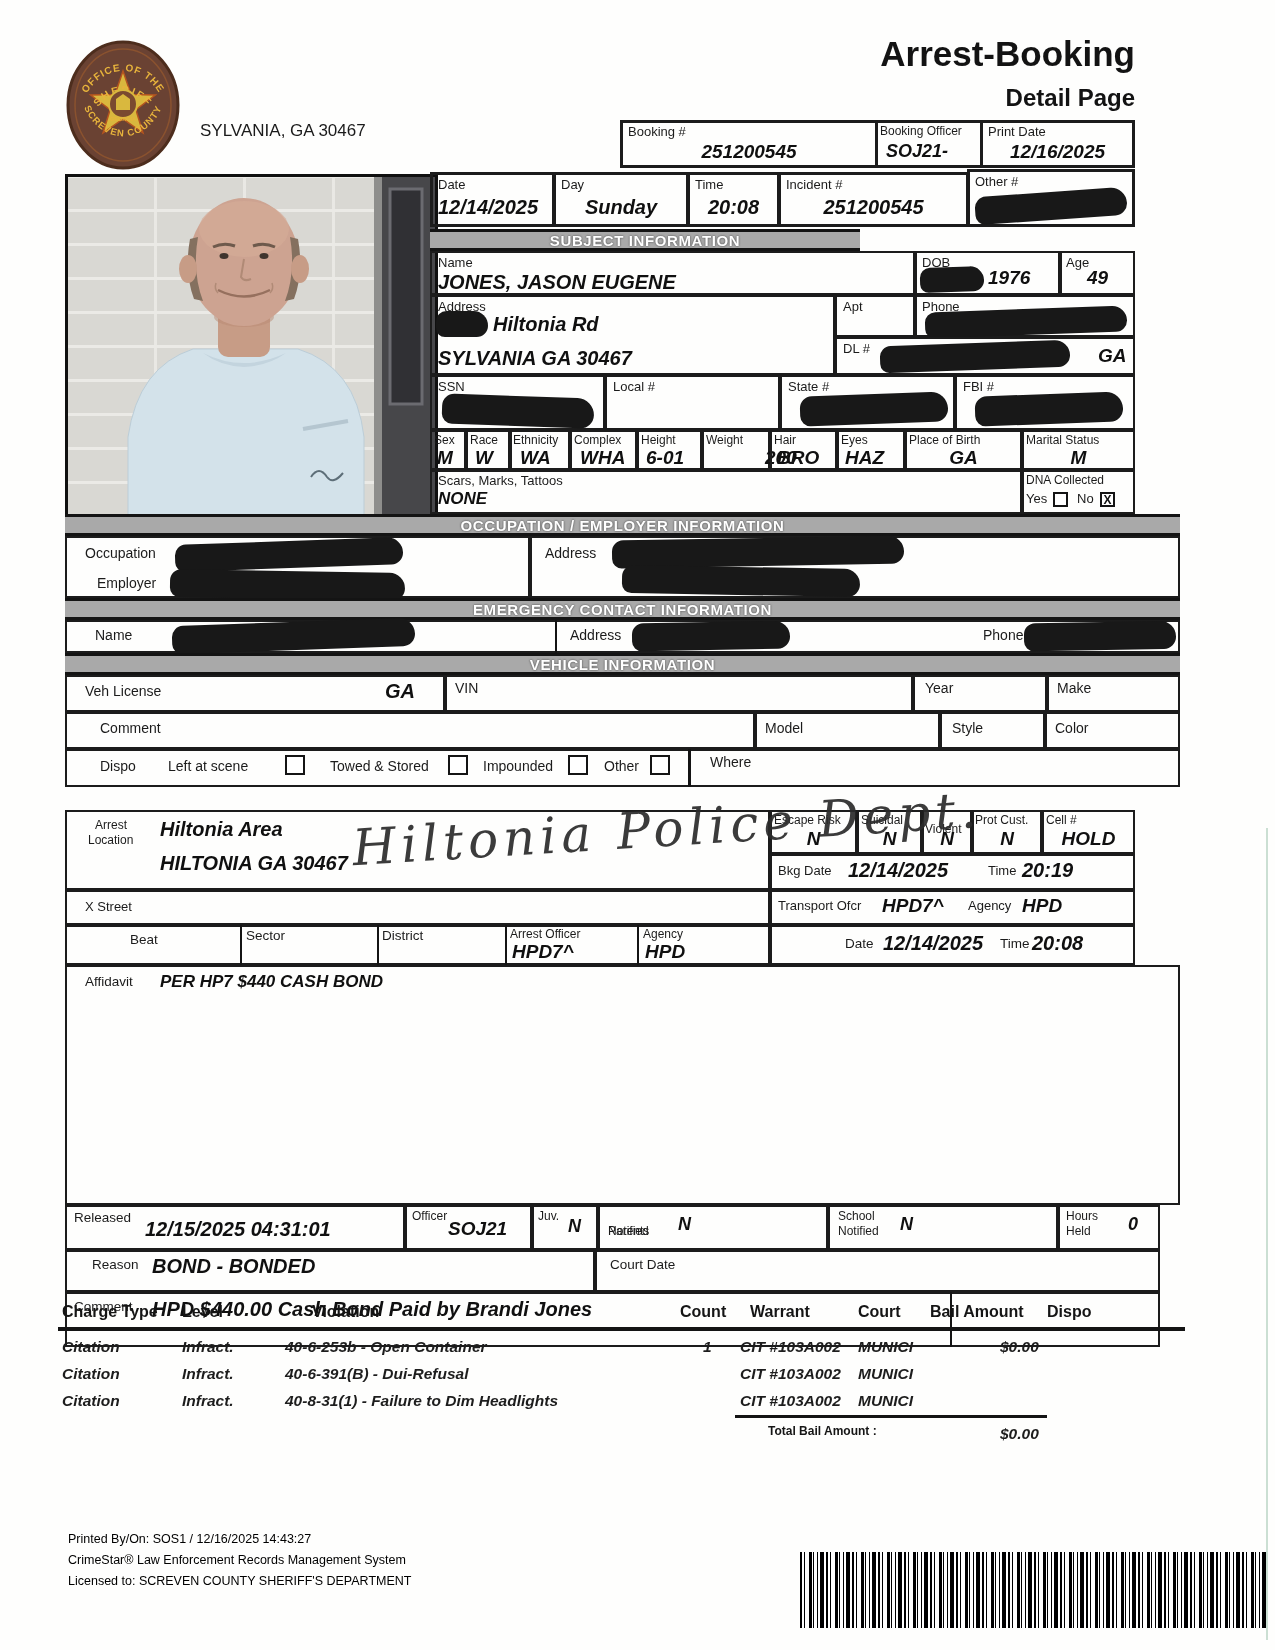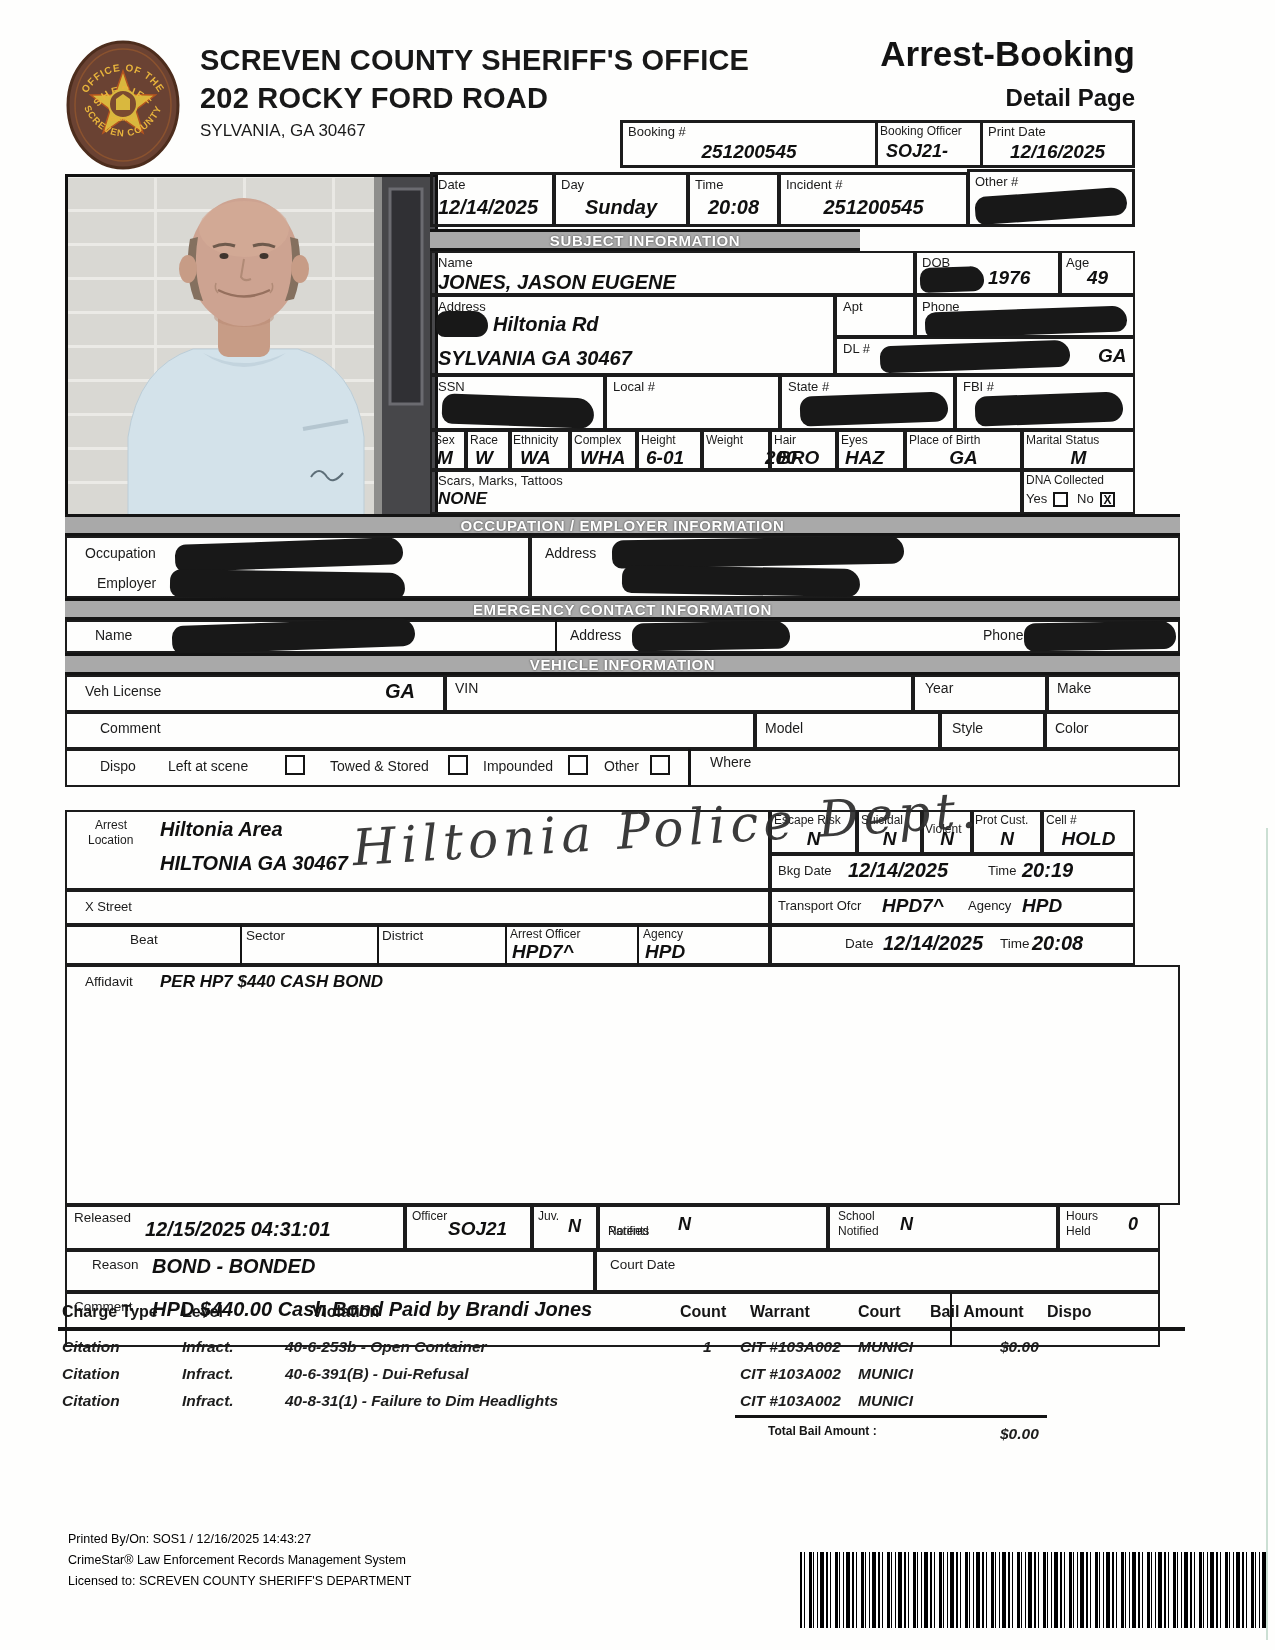--- a/index.html
+++ b/index.html
@@ -61,22 +61,20 @@
       <textPath href="#arcMid" startOffset="50%" text-anchor="middle"><tspan>SHERIFF</tspan></textPath>
     </text>
     <text font-size="9.5" font-weight="bold" fill="#e8b43c" letter-spacing="1" font-family="Liberation Sans, sans-serif">
       <textPath href="#arcBot" startOffset="50%" text-anchor="middle"><tspan>SCREVEN COUNTY</tspan></textPath>
     </text>
     <circle cx="57" cy="64" r="14" fill="#7a4a30" stroke="#d9b83e" stroke-width="2"></circle>
     <path d="M 50,70 L 50,59 L 57,54 L 64,59 L 64,70 Z" fill="#d9b83e"></path>
     <text x="57" y="81" font-size="5.5" font-weight="bold" fill="#e8b43c" text-anchor="middle" font-family="Liberation Sans, sans-serif">GEORGIA</text>
   </svg>
 
-  <div class="hdr-big" style="left:200px;top:44px;">SCREVEN COUNTY SHERIFF'S OFFICE</div>
-  <div class="hdr-big" style="left:200px;top:82px;">202 ROCKY FORD ROAD</div>
   <div class="l" style="left:200px;top:121px;font-size:17px;">SYLVANIA, GA 30467</div>
 
   <div class="abs" style="left:840px;top:34px;width:295px;text-align:right;font:700 35px 'Liberation Sans',sans-serif;color:#131313;">Arrest-Booking</div>
   <div class="abs" style="left:840px;top:84px;width:295px;text-align:right;font:700 24px 'Liberation Sans',sans-serif;color:#131313;">Detail Page</div>
 
   <div class="box" style="left:620px;top:120px;width:258px;height:48px;"></div>
   <div class="l" style="left:628px;top:124px;">Booking #</div>
   <div class="v ctr" style="left:620px;top:141px;width:258px;">251200545</div>
   <div class="box" style="left:875px;top:120px;width:108px;height:48px;"></div>
   <div class="l l12" style="left:880px;top:124px;">Booking Officer</div>

